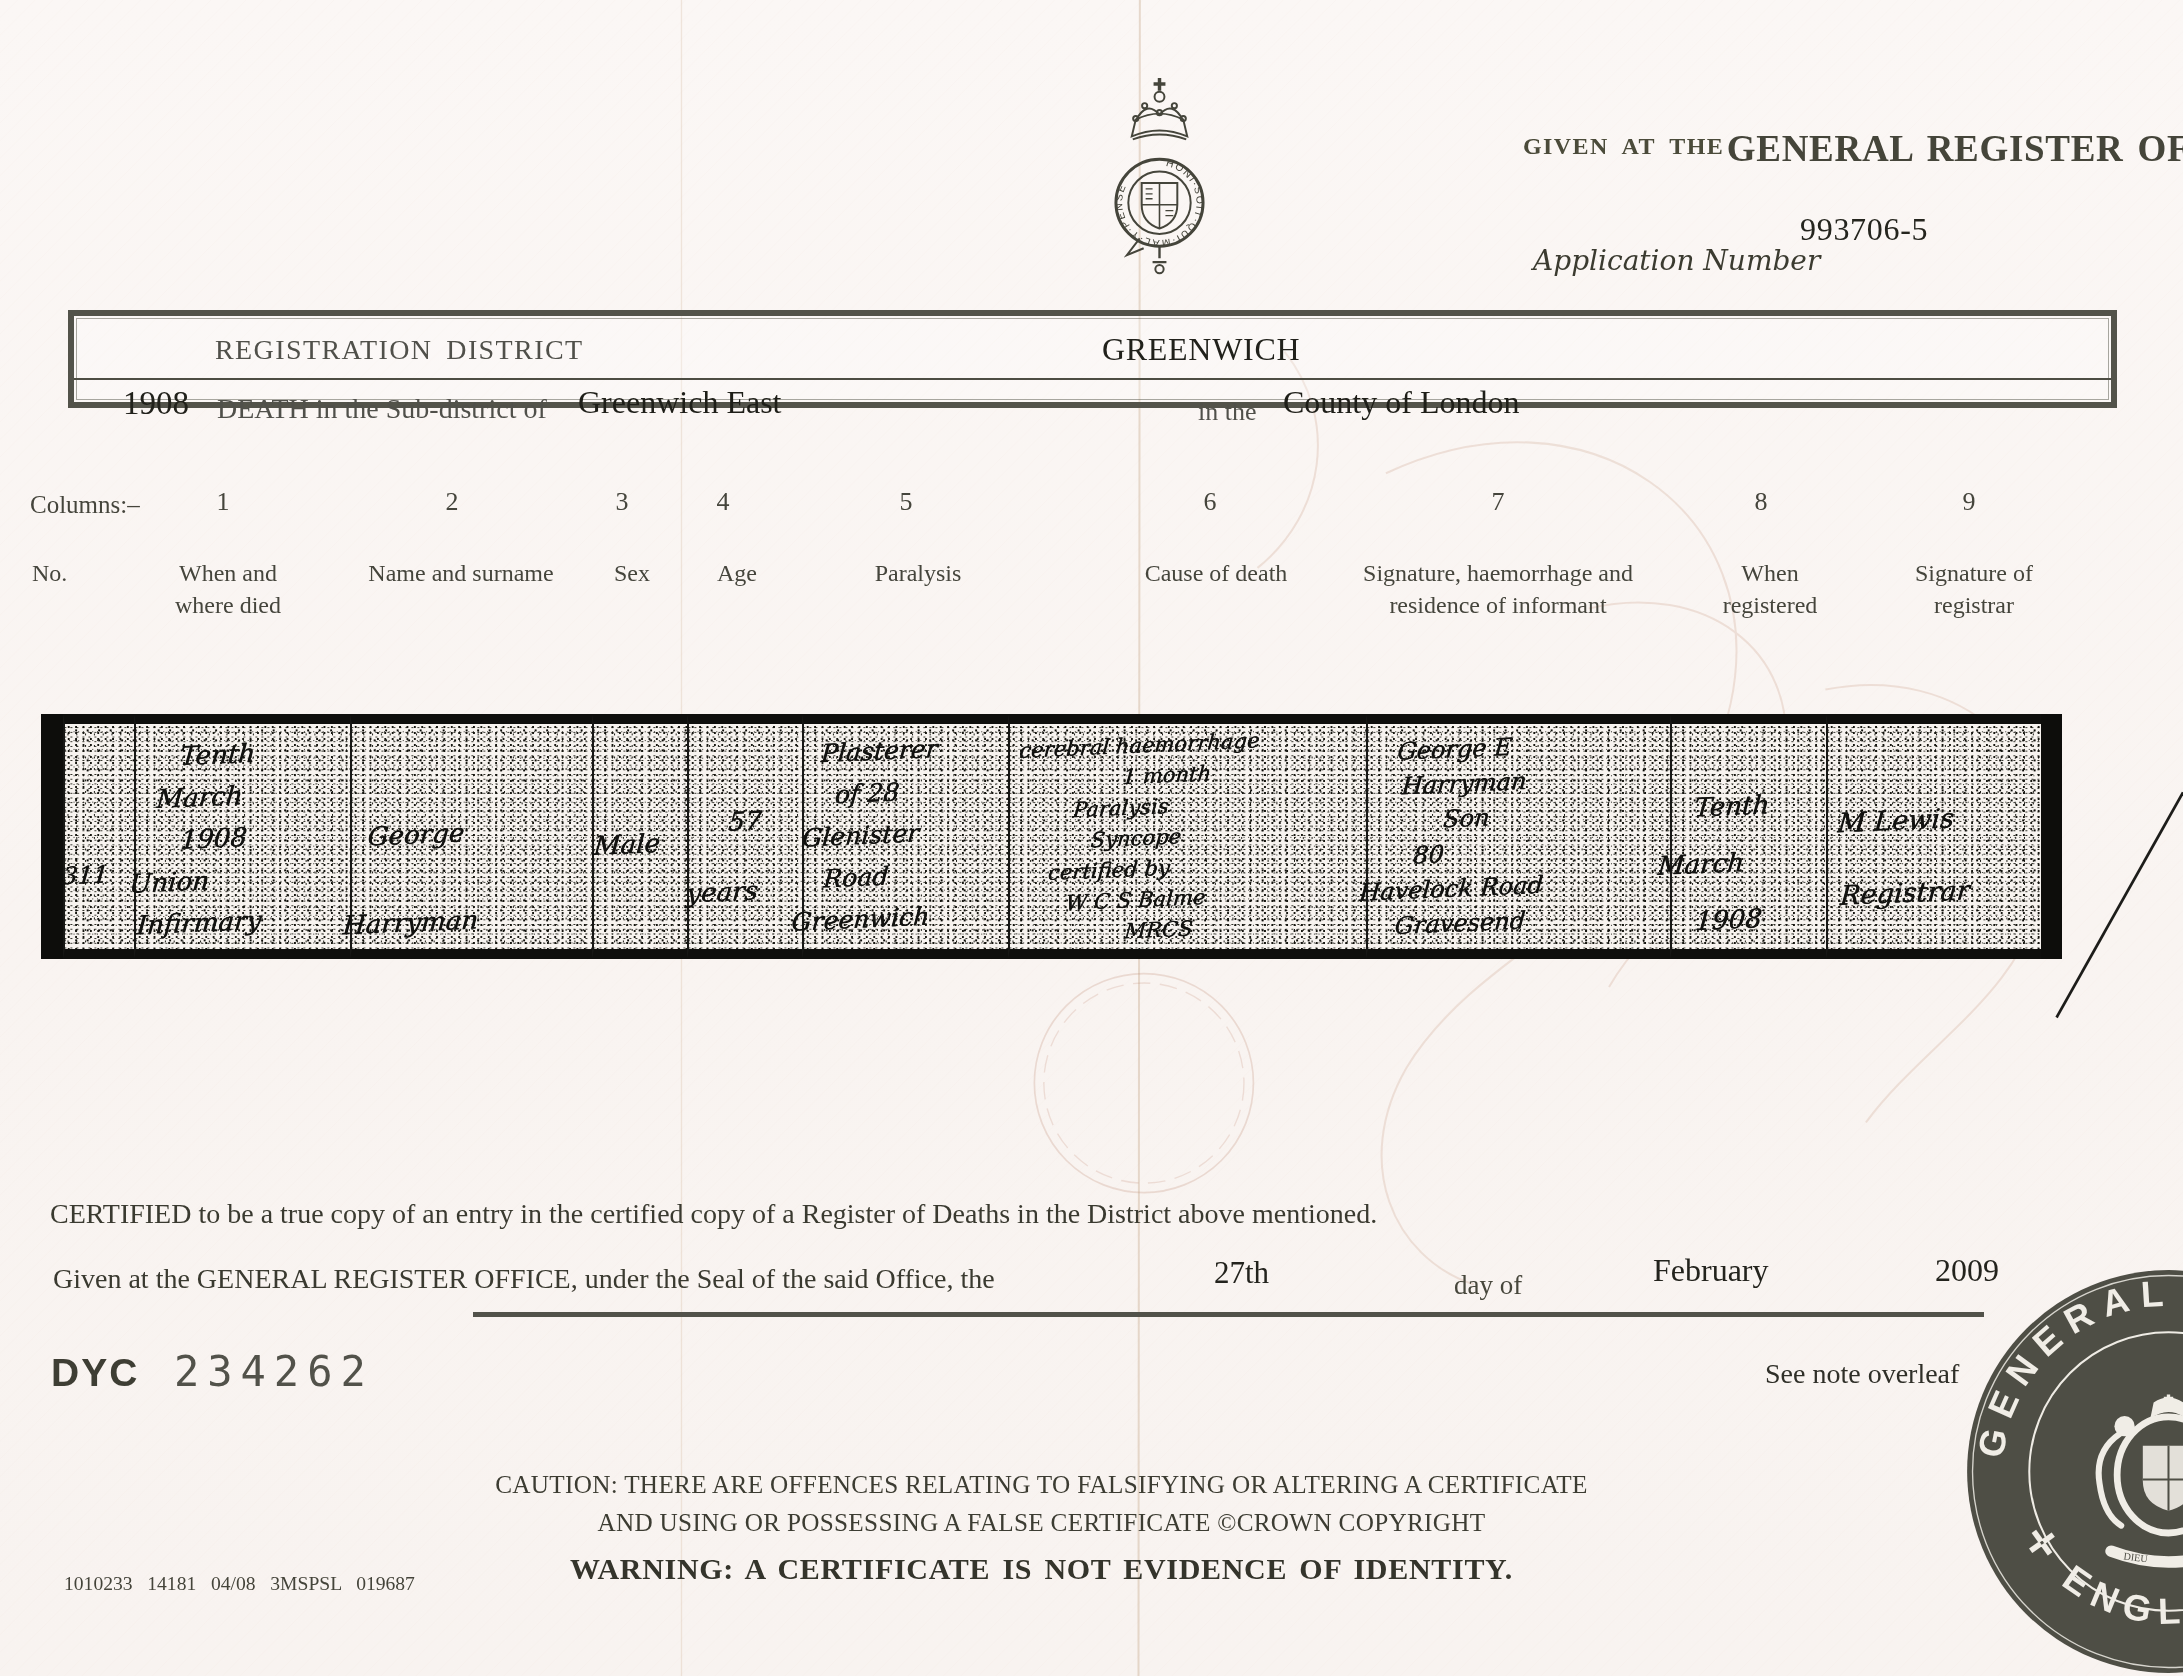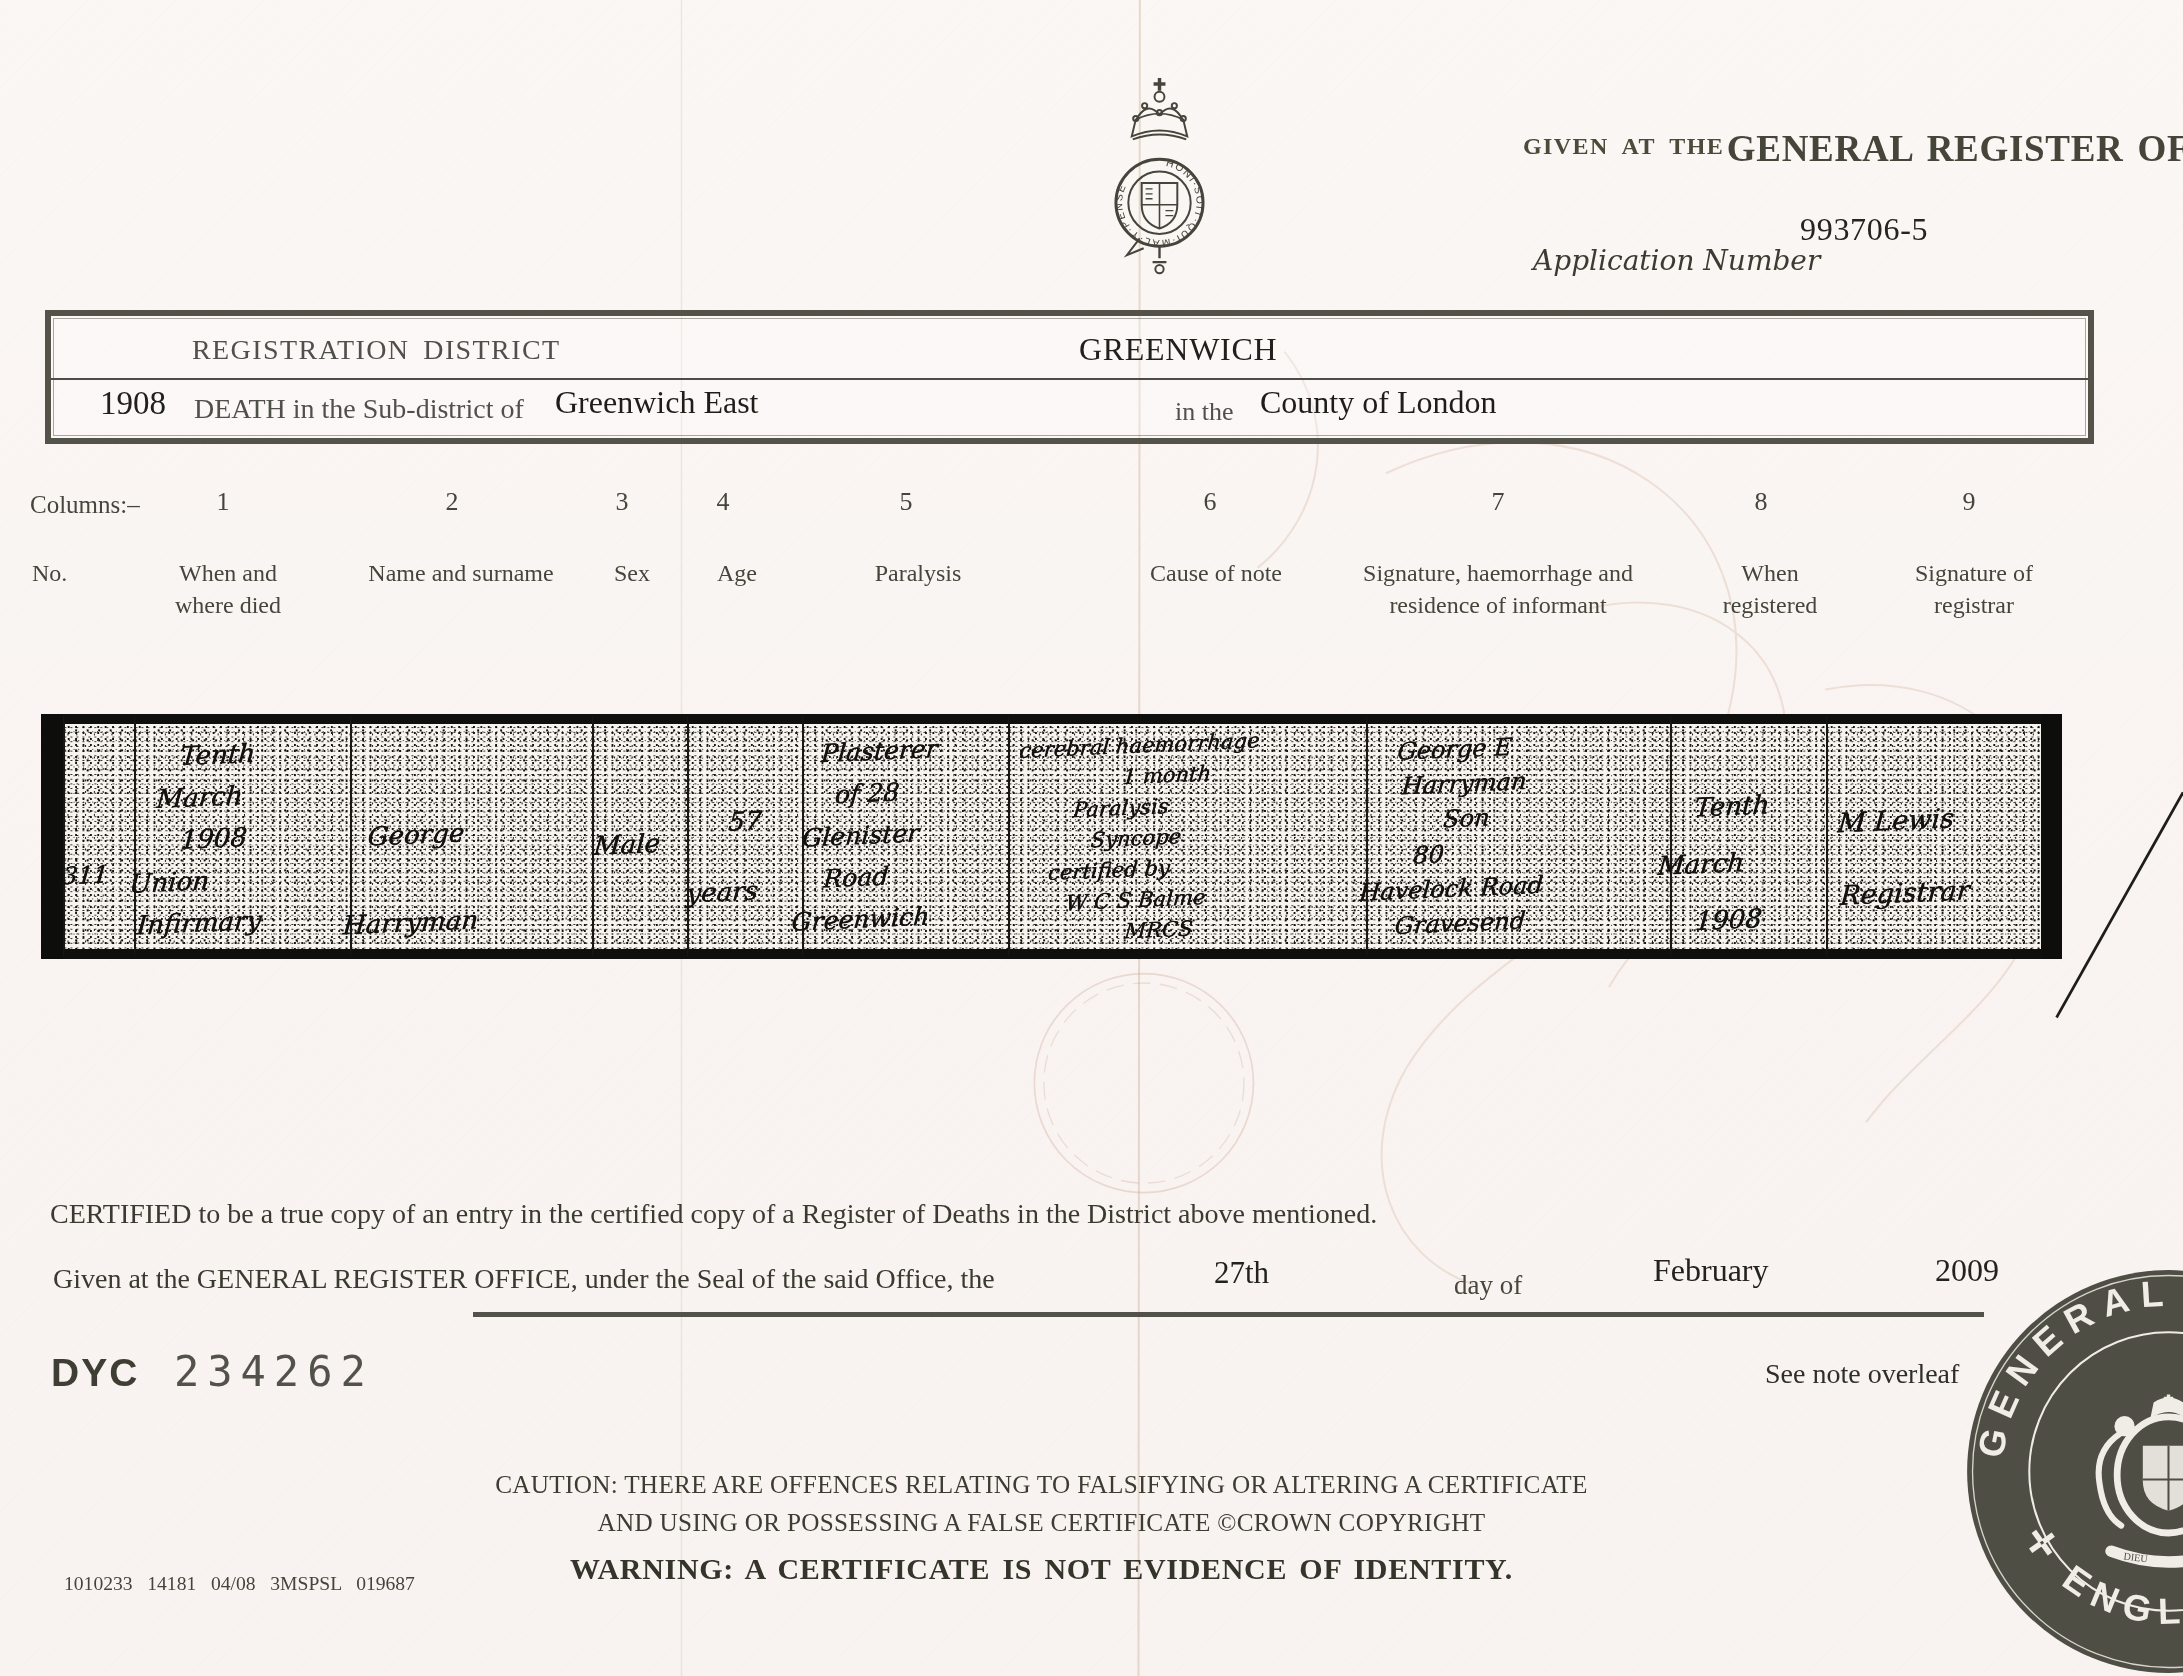--- a/index.html
+++ b/index.html
@@ -21,21 +21,21 @@
     letter-spacing: 2px; word-spacing: 8px; white-space: nowrap;
   }
   .given-row { left: 1523px; top: 127px; white-space: nowrap; }
   .given-at { font-size: 24px; font-weight: bold; color: #4b4b3a; letter-spacing: 1.4px; word-spacing: 6.8px; vertical-align: 6.8px;}
   .office   { font-size: 37px; font-weight: bold; color: #45453a; letter-spacing: 0.7px; word-spacing: 4px; }
   .app-label { left: 1533px; top: 220px; font-family: "DejaVu Serif", serif; font-style: italic; font-size: 28px; color: #3b3b30; margin-top: 24px; }
   .app-value { left: 1800px; top: 211px; font-size: 32px; color: #25251e; letter-spacing: 0.7px; }
 
   
   .district-box {
-    left: 45px; top: 310px; width: 2049px; height: 134px;
+    left: 68px; top: 310px; width: 2049px; height: 98px;
     border: 6px solid #53534a; background: rgba(255,255,255,0.25);
   }
   .district-inner { position: absolute; inset: 2px; border: 1.4px solid rgba(84,84,72,.5); }
   .district-divider { position: absolute; left: 0; right: 0; top: 62px; height: 2px; background: #4d4d43; }
   .rd-label { position:absolute; left: 141px; top: 17.6px; font-size: 28px; color: #50504a; letter-spacing: 1.4px; word-spacing: 5.4px; }
   .rd-value { position:absolute; left: 1028px; top: 15px; font-size: 32px; color: #21211b; letter-spacing: 0.7px; }
   .rd-year  { position:absolute; left: 49px;  top: 69px; font-size: 33px; color: #21211b; }
   .rd-death { position:absolute; left: 143px; top: 77px; font-size: 28px; color: #50504a; }
   .rd-subdistrict { position:absolute; left: 504px; top: 68px; font-size: 32px; color: #1e1e18; }
   .rd-inthe { position:absolute; left: 1124px; top: 81px; font-size: 26px; color: #50504a; }
@@ -193,21 +193,21 @@
 
   <div class="colname noshift layer" style="left:32px">No.</div>
   <div class="colname layer" style="left:228px">
     <span class="hlh">When and</span><br>
     <span>where died</span>
   </div>
   <div class="colname layer" style="left:461px">Name and surname</div>
   <div class="colname layer" style="left:632px">Sex</div>
   <div class="colname layer" style="left:737px">Age</div>
   <div class="colname layer" style="left:918px">Paralysis</div>
-  <div class="colname layer" style="left:1216px">Cause of note</div>
+  <div class="colname layer" style="left:1216px">Cause of death</div>
   <div class="colname layer" style="left:1498px">
     <span>Signature, haemorrhage and</span><br>
     <span>residence of informant</span>
   </div>
   <div class="colname layer" style="left:1770px">
     <span>When</span><br>
     <span>registered</span>
   </div>
   <div class="colname layer" style="left:1974px">
     <span>Signature of</span><br>

